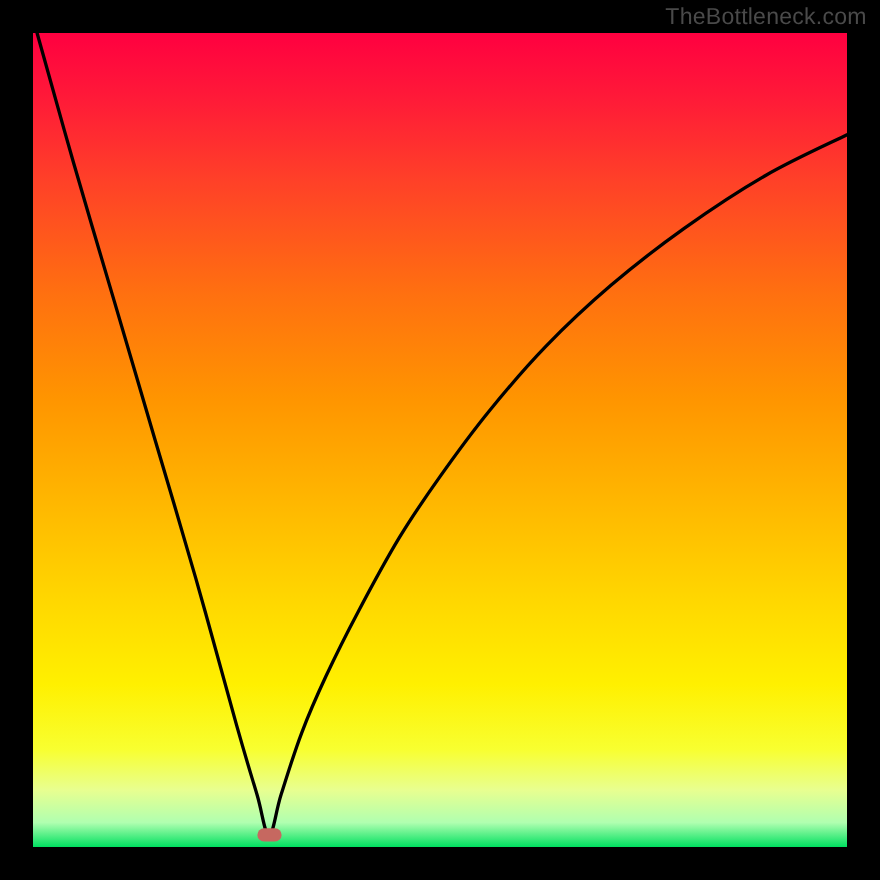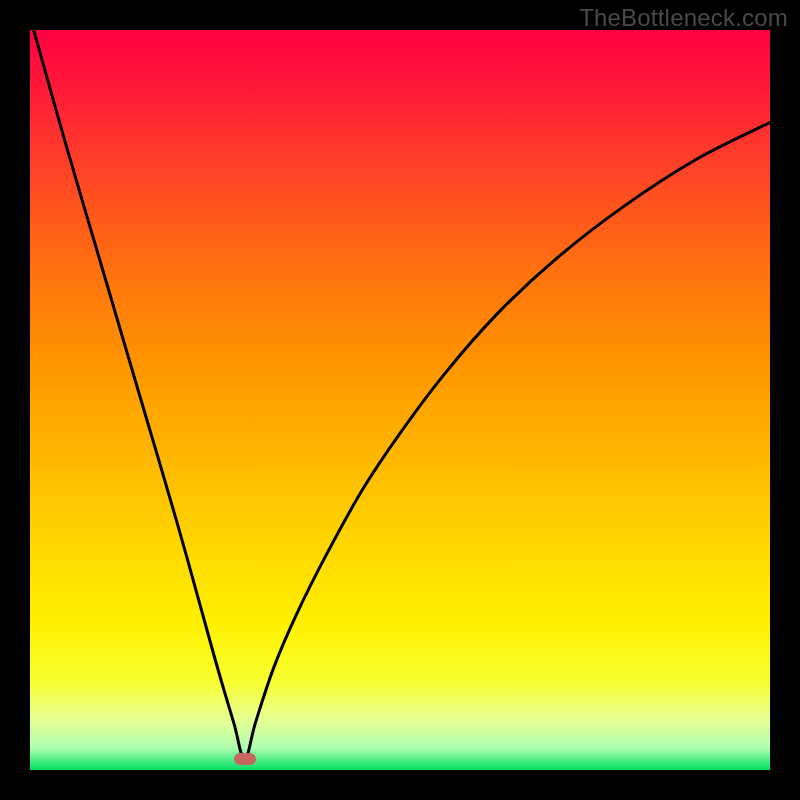--- a/index.html
+++ b/index.html
@@ -30,21 +30,21 @@
       #e8ff90 93%,
       #b0ffb0 97%,
       #00e060 100%
     );
   }
   .watermark {
     position: absolute;
     top: 4px;
     right: 12px;
     color: #4a4a4a;
-    font-size: 24px;
+    font-size: 21px;
     font-weight: 500;
     letter-spacing: 0.2px;
     user-select: none;
   }
   svg.curve {
     position: absolute;
     left: 0;
     top: 0;
     width: 740px;
     height: 740px;

